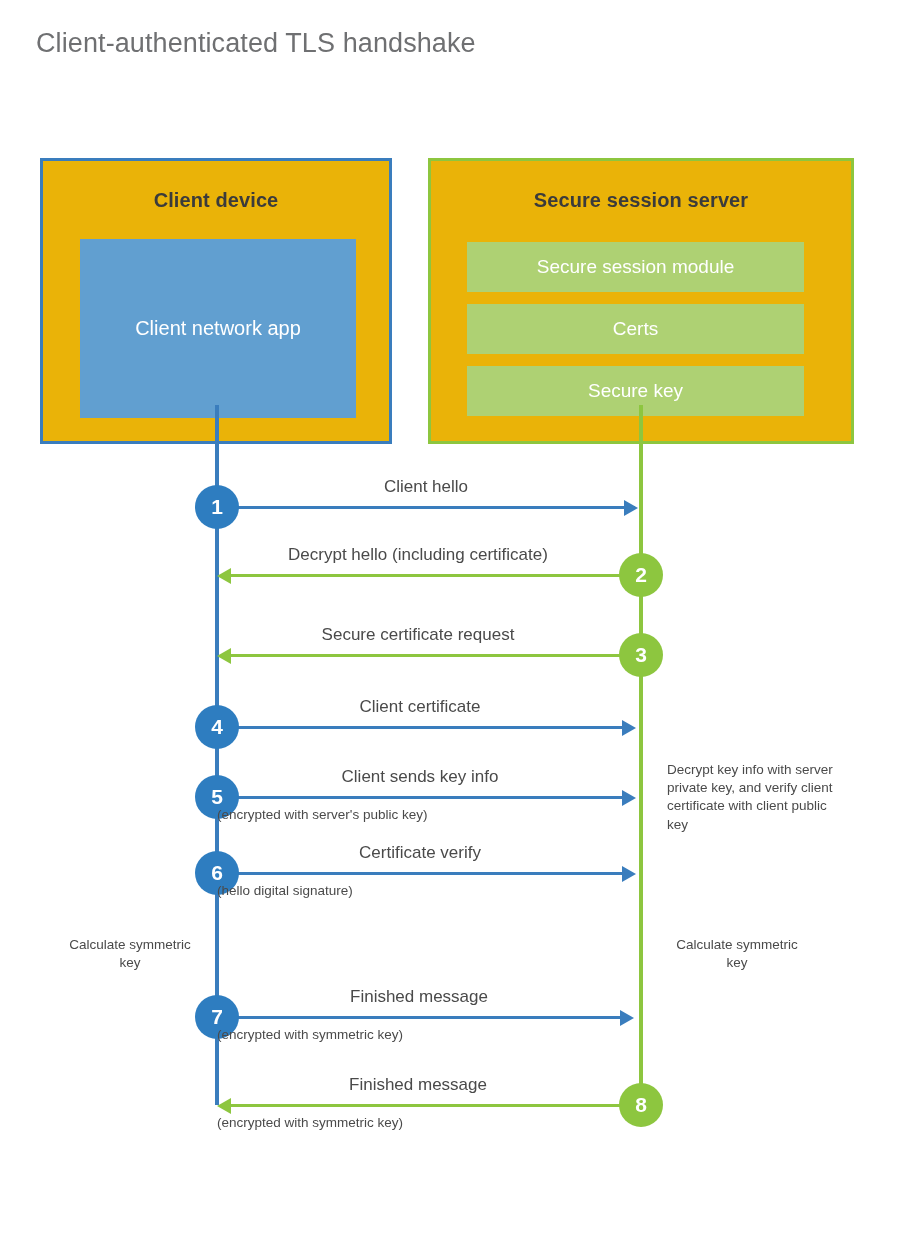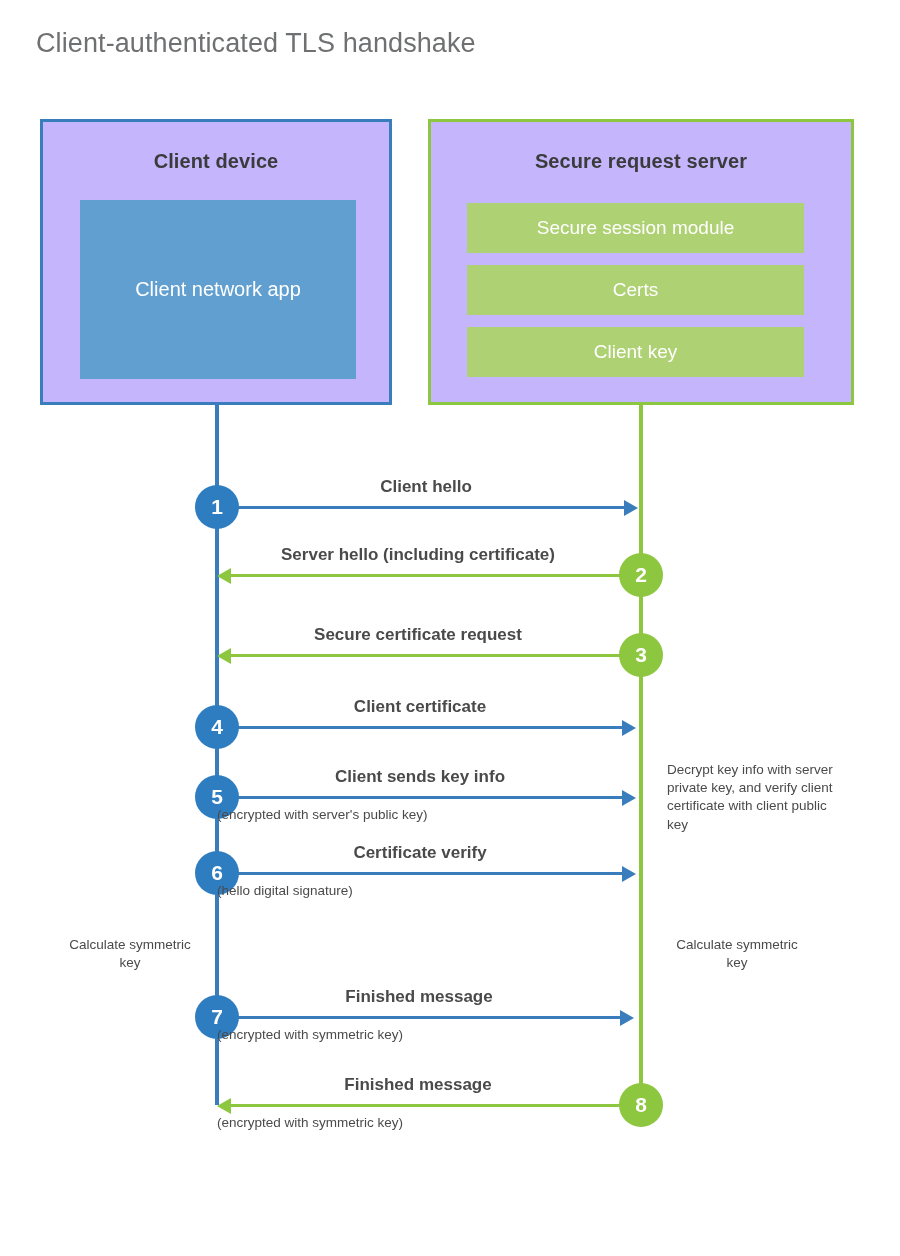--- a/index.html
+++ b/index.html
@@ -23,21 +23,22 @@
     font-weight: 300;
     color: #6f7072;
     letter-spacing: 0.1px;
     white-space: nowrap;
   }
 
   
   .participant-box {
     position: absolute;
     box-sizing: border-box;
-    background: #c4b5fd;
+    background: #eab308;
+    margin-top: 39px;
   }
   #client-box {
     left: 40px;
     top: 119px;
     width: 352px;
     height: 286px;
     border: 3px solid #3a7dbd;
   }
   #server-box {
     left: 428px;
@@ -149,21 +150,21 @@
     align-items: center;
     justify-content: center;
   }
   .step-circle.blue { background: #2e7dc0; }
   .step-circle.green { background: #8dc63f; }
 
   .msg-label {
     position: absolute;
     text-align: center;
     font-size: 17px;
-    font-weight: 700;
+    font-weight: 400;
     color: #4a4a4a;
     white-space: nowrap;
     top: -30px;
   }
   .msg-sublabel {
     position: absolute;
     text-align: left;
     font-size: 13.5px;
     font-weight: 300;
     color: #4a4a4a;
@@ -203,41 +204,41 @@
 <body>
 
 <div id="diagram-title">Client-authenticated TLS handshake</div>
 
 <div class="participant-box" id="client-box">
   <div class="participant-title">Client device</div>
   <div id="client-app-block">Client network app</div>
 </div>
 
 <div class="participant-box" id="server-box">
-  <div class="participant-title">Secure request server</div>
+  <div class="participant-title">Secure session server</div>
   <div class="server-block" id="server-block-0">Secure session module</div>
   <div class="server-block" id="server-block-1">Certs</div>
-  <div class="server-block" id="server-block-2">Client key</div>
+  <div class="server-block" id="server-block-2">Secure key</div>
 </div>
 
 <div class="lifeline" id="client-lifeline"></div>
 <div class="lifeline" id="server-lifeline"></div>
 
 <div class="msg" id="msg-1" style="left:0; top:507px;">
   <div class="msg-line blue" style="left:217px; width:418px;"></div>
   <div class="arrowhead right blue" style="left:624px;"></div>
   <div class="step-circle blue" style="left:195px;">1</div>
   <div class="msg-label" style="left:217px; width:418px;">Client hello</div>
 </div>
 
 <div class="msg" id="msg-2" style="left:0; top:575px;">
   <div class="msg-line green" style="left:221px; width:402px;"></div>
   <div class="arrowhead left green" style="left:217px;"></div>
   <div class="step-circle green" style="left:619px;">2</div>
-  <div class="msg-label" style="left:217px; width:402px;">Server hello (including certificate)</div>
+  <div class="msg-label" style="left:217px; width:402px;">Decrypt hello (including certificate)</div>
 </div>
 
 <div class="msg" id="msg-3" style="left:0; top:655px;">
   <div class="msg-line green" style="left:221px; width:402px;"></div>
   <div class="arrowhead left green" style="left:217px;"></div>
   <div class="step-circle green" style="left:619px;">3</div>
   <div class="msg-label" style="left:217px; width:402px;">Secure certificate request</div>
 </div>
 
 <div class="msg" id="msg-4" style="left:0; top:727px;">

